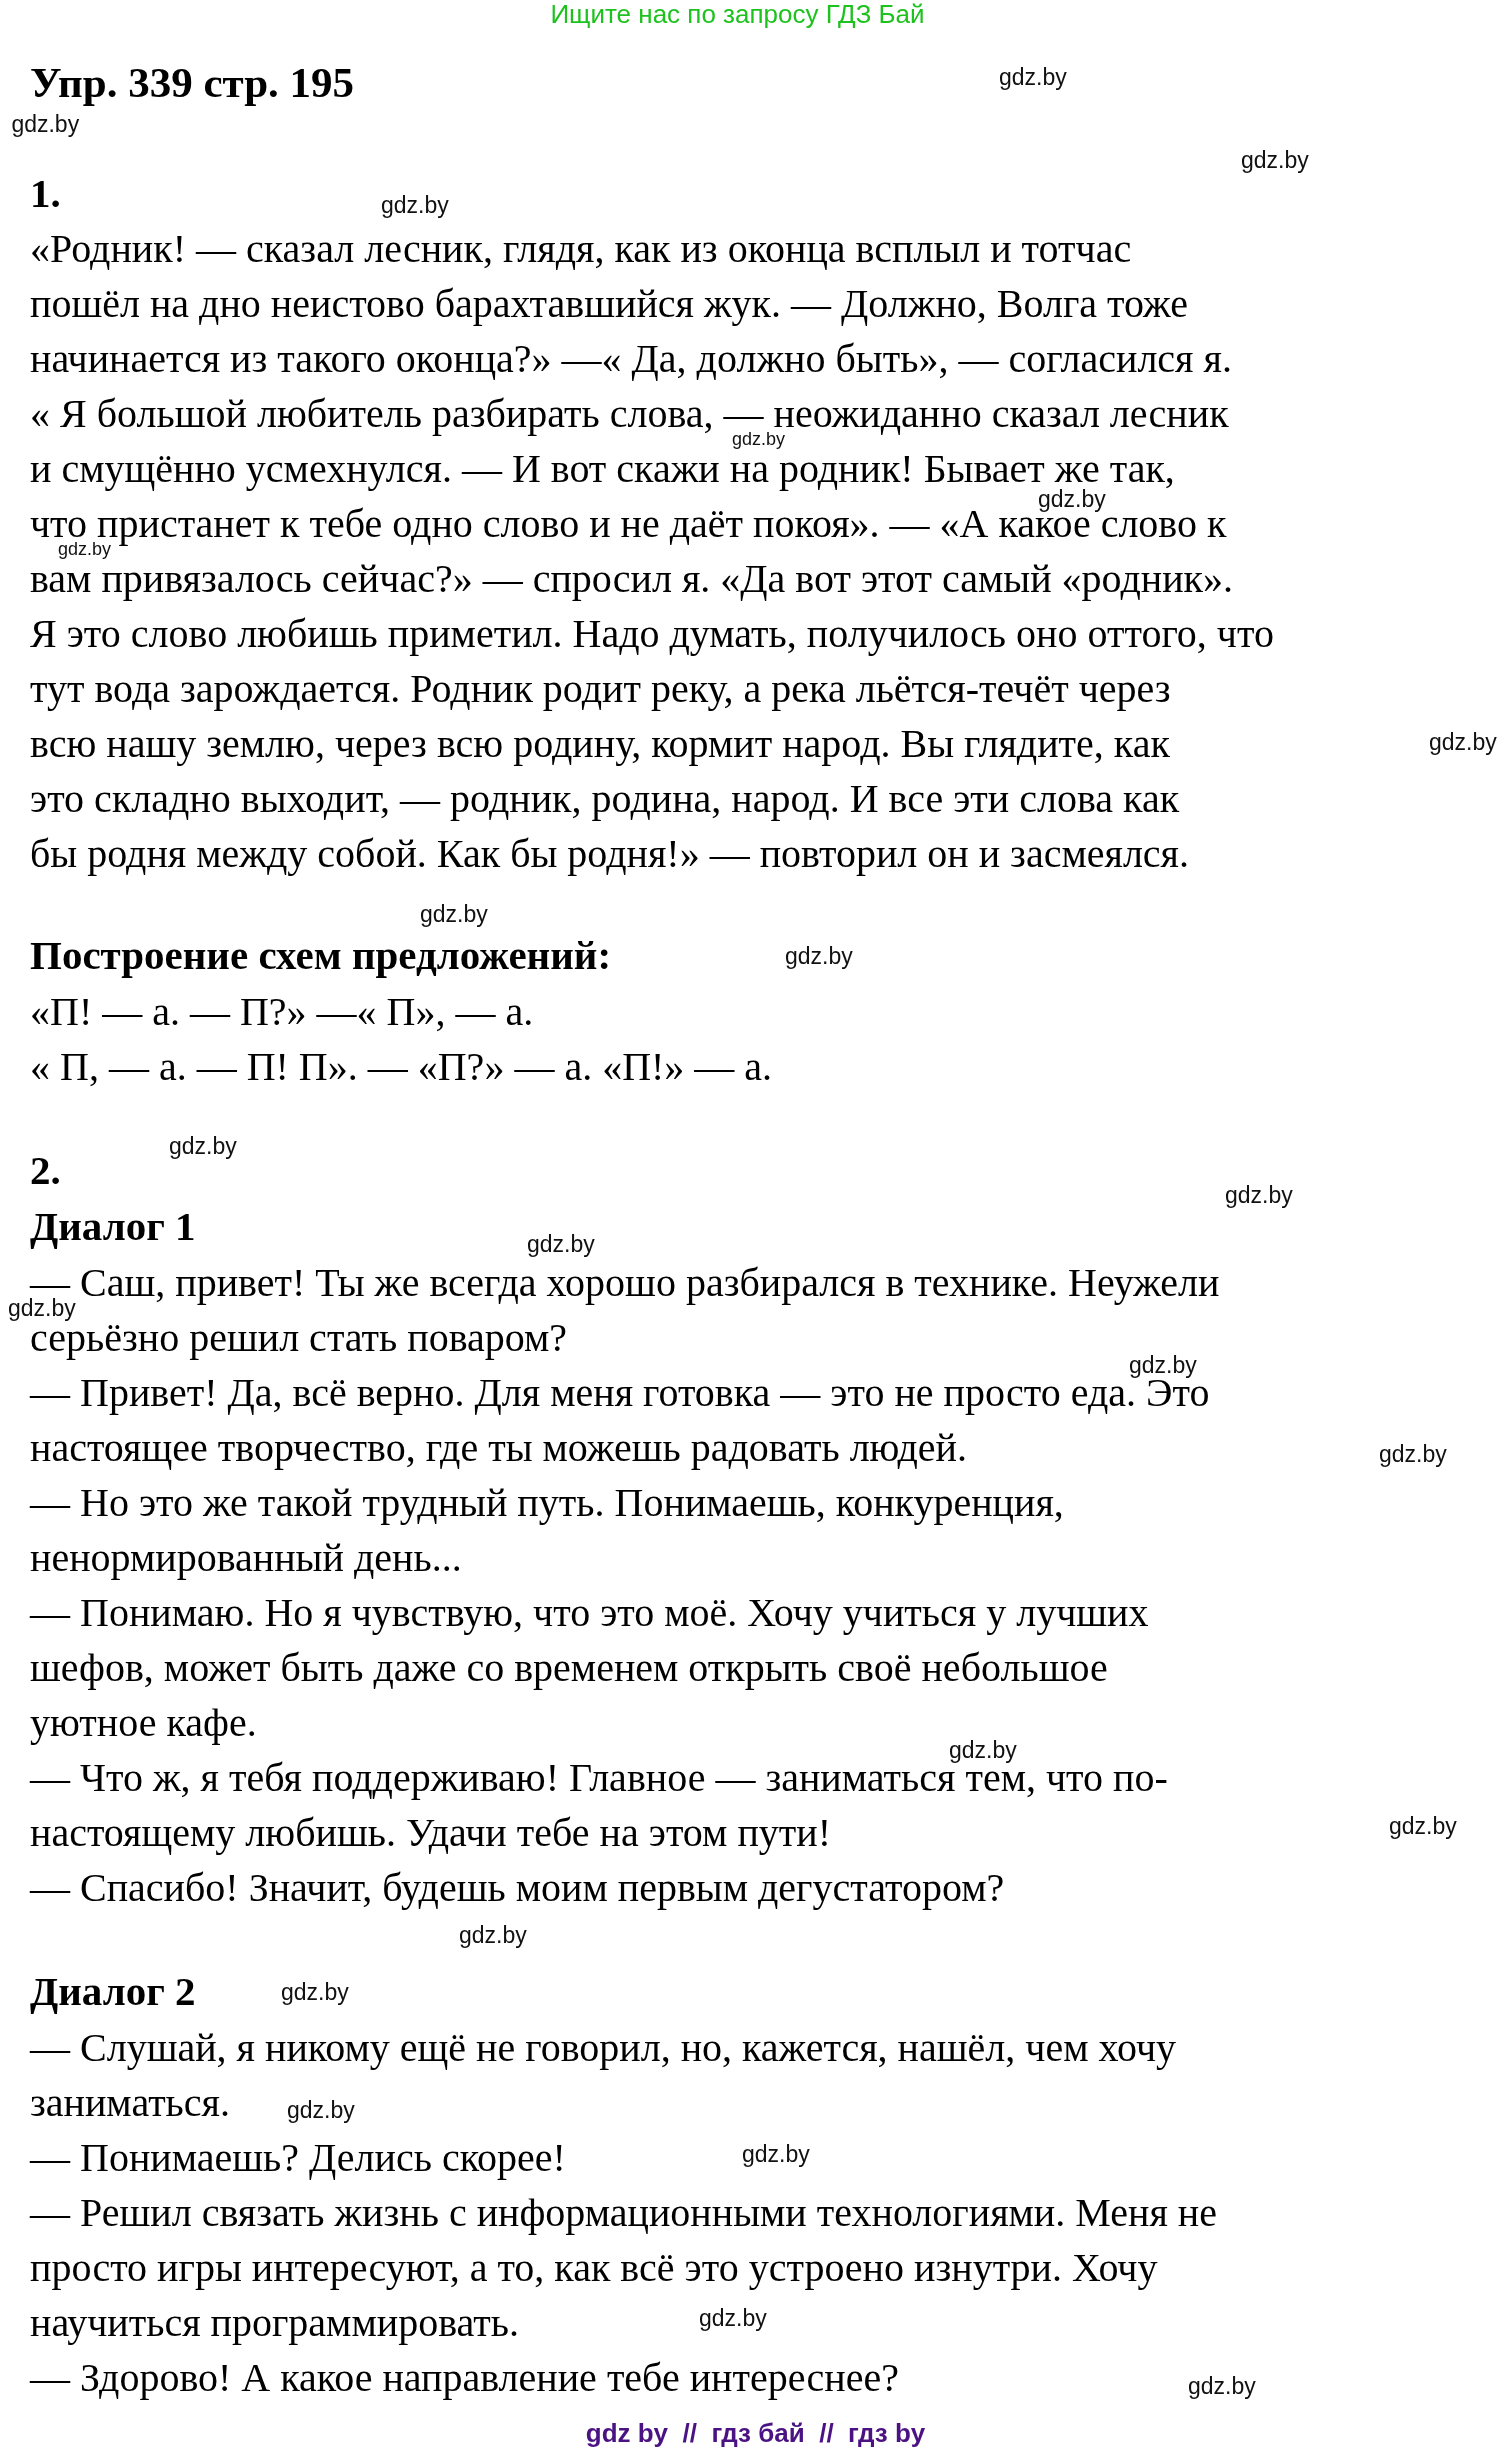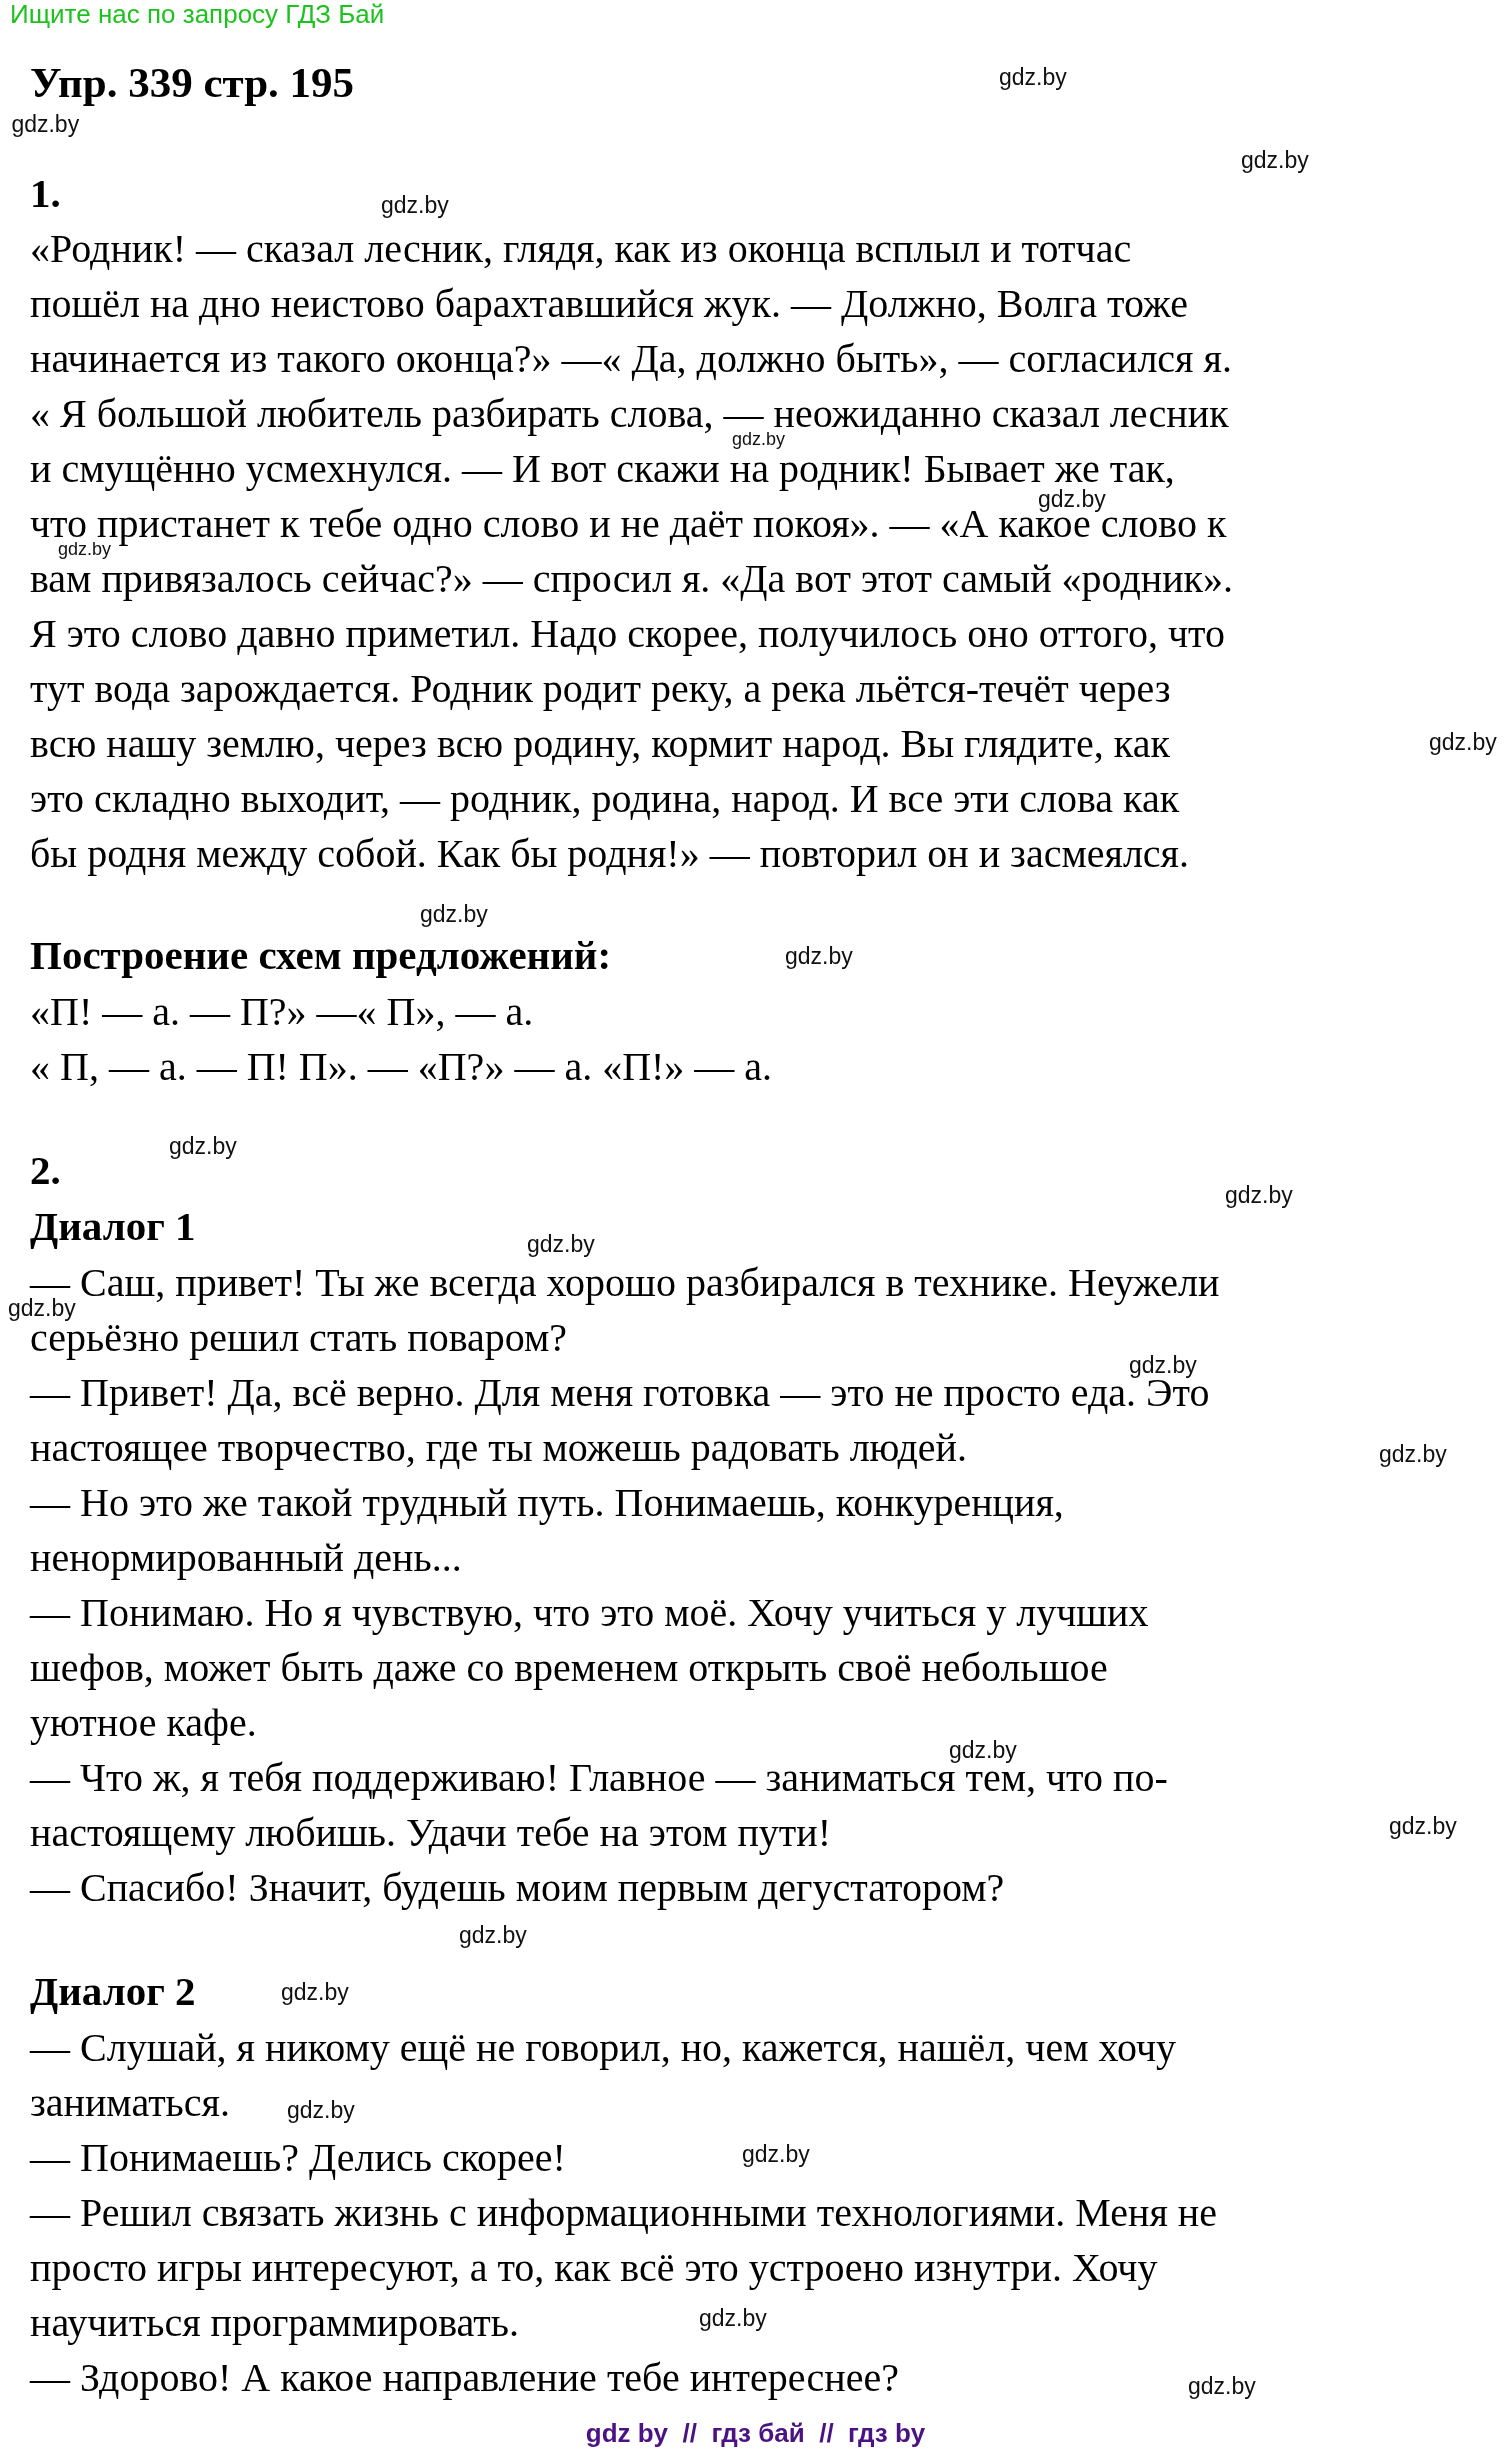--- a/index.html
+++ b/index.html
@@ -1,18 +1,18 @@
 <!DOCTYPE html>
 <html style="font-size:13px"><head>
 <meta charset="utf-8">
 <style>
   html, body { margin: 0; padding: 0; background: #ffffff; }
   body { width: 1511px; height: 2450px; position: relative; overflow: hidden; }
-  .top-link { position: absolute; top: 0; left: 0; width: 1475px; text-align: left;
-    font-family: "Liberation Sans", sans-serif; font-size: 26px; line-height: 29px; color: #1ec21e; margin-left: 10px; }
+  .top-link { position: absolute; top: 0; left: 0; width: 1475px; text-align: center;
+    font-family: "Liberation Sans", sans-serif; font-size: 26px; line-height: 29px; color: #1ec21e; }
   .bottom-link { position: absolute; top: 2419px; left: 0; width: 1511px; text-align: center;
     font-family: "Liberation Sans", sans-serif; font-size: 26px; line-height: 29px; color: #4b1283; white-space: pre; font-weight: bold; }
   .title { position: absolute; left: 30px; top: 58px; font-family: "Liberation Serif", serif;
     font-weight: bold; font-size: 43px; line-height: 49px; color: #000; }
   .num { position: absolute; left: 30px; font-family: "Liberation Serif", serif; font-weight: bold;
     font-size: 41px; line-height: 49px; color: #000; }
   .h { position: absolute; left: 30px; font-family: "Liberation Serif", serif; font-weight: bold;
     font-size: 41px; line-height: 49px; color: #000; white-space: nowrap; }
   .block { position: absolute; left: 30px; width: 1460px; font-family: "Liberation Serif", serif;
     font-size: 40px; line-height: 55px; color: #000; }
@@ -31,21 +31,21 @@
 <div class="num" style="top:169px">1.</div>
 
 <div class="block" style="top:221px">
   <span class="line">«Родник! — сказал лесник, глядя, как из оконца всплыл и тотчас</span>
   <span class="line">пошёл на дно неистово барахтавшийся жук. — Должно, Волга тоже</span>
   <span class="line">начинается из такого оконца?» —« Да, должно быть», — согласился я.</span>
   <span class="line">« Я большой любитель разбирать слова, — неожиданно сказал лесник</span>
   <span class="line">и смущённо усмехнулся. — И вот скажи на родник! Бывает же так,</span>
   <span class="line">что пристанет к тебе одно слово и не даёт покоя». — «А какое слово к</span>
   <span class="line">вам привязалось сейчас?» — спросил я. «Да вот этот самый «родник».</span>
-  <span class="line">Я это слово давно приметил. Надо скорее, получилось оно оттого, что</span>
+  <span class="line">Я это слово любишь приметил. Надо думать, получилось оно оттого, что</span>
   <span class="line">тут вода зарождается. Родник родит реку, а река льётся-течёт через</span>
   <span class="line">всю нашу землю, через всю родину, кормит народ. Вы глядите, как</span>
   <span class="line">это складно выходит, — родник, родина, народ. И все эти слова как</span>
   <span class="line">бы родня между собой. Как бы родня!» — повторил он и засмеялся.</span>
 </div>
 
 <div class="h" style="top:931px">Построение схем предложений:</div>
 <div class="block" style="top:984px">
   <span class="line">«П! — а. — П?» —« П», — а.</span>
   <span class="line">« П, — а. — П! П». — «П?» — а. «П!» — а.</span>

